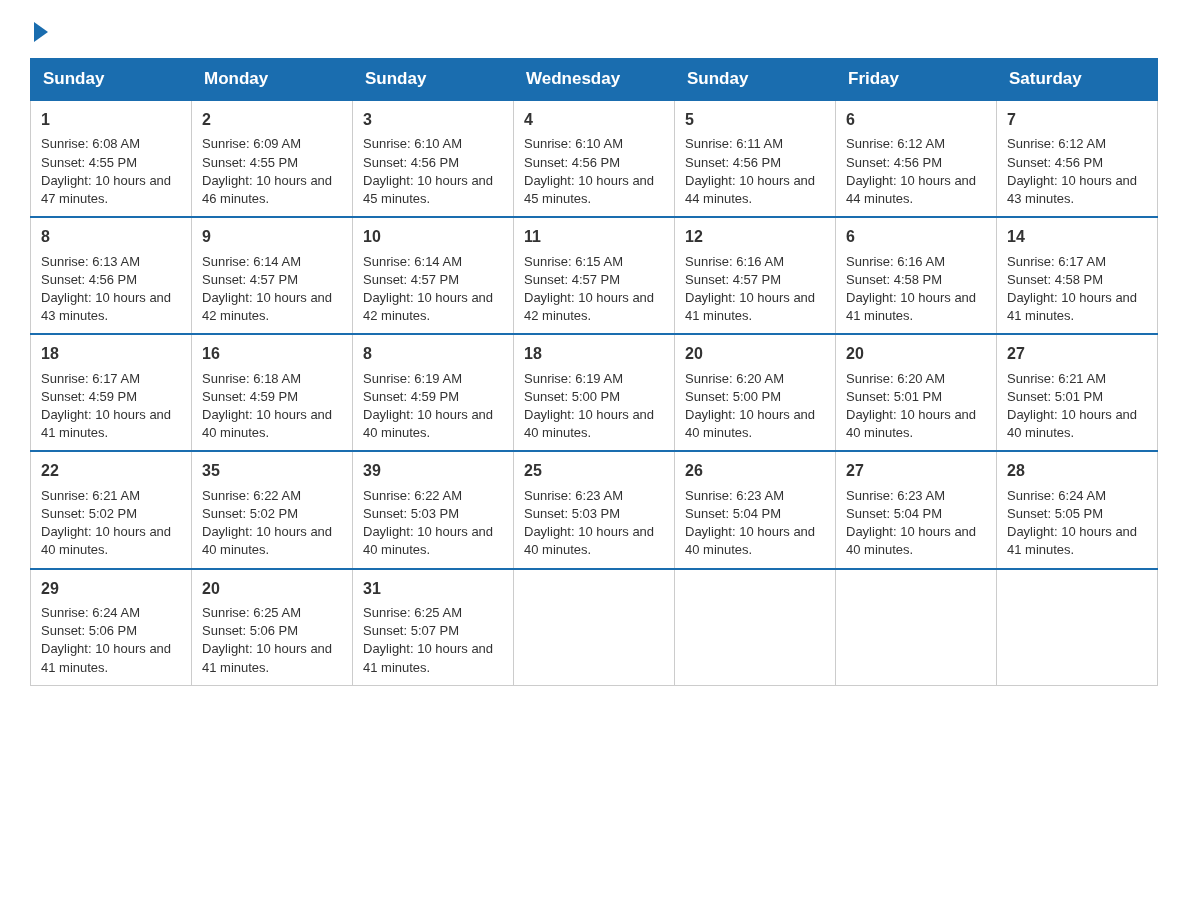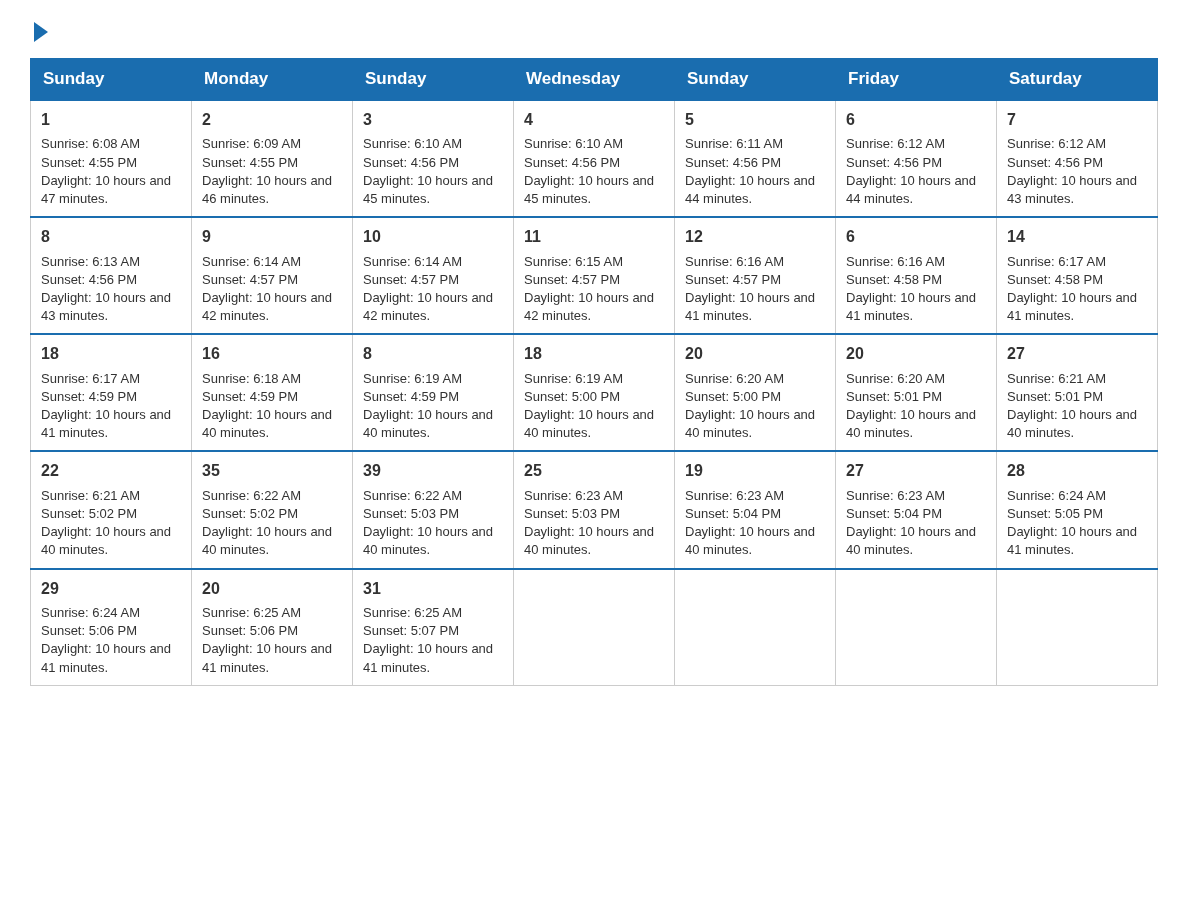--- a/index.html
+++ b/index.html
@@ -151,21 +151,21 @@
         <td><span class="day-num">18</span>Sunrise: 6:19 AM<br>Sunset: 5:00 PM<br>Daylight: 10 hours and 40 minutes.</td>
         <td><span class="day-num">20</span>Sunrise: 6:20 AM<br>Sunset: 5:00 PM<br>Daylight: 10 hours and 40 minutes.</td>
         <td><span class="day-num">20</span>Sunrise: 6:20 AM<br>Sunset: 5:01 PM<br>Daylight: 10 hours and 40 minutes.</td>
         <td><span class="day-num">27</span>Sunrise: 6:21 AM<br>Sunset: 5:01 PM<br>Daylight: 10 hours and 40 minutes.</td>
       </tr>
       <tr>
         <td><span class="day-num">22</span>Sunrise: 6:21 AM<br>Sunset: 5:02 PM<br>Daylight: 10 hours and 40 minutes.</td>
         <td><span class="day-num">35</span>Sunrise: 6:22 AM<br>Sunset: 5:02 PM<br>Daylight: 10 hours and 40 minutes.</td>
         <td><span class="day-num">39</span>Sunrise: 6:22 AM<br>Sunset: 5:03 PM<br>Daylight: 10 hours and 40 minutes.</td>
         <td><span class="day-num">25</span>Sunrise: 6:23 AM<br>Sunset: 5:03 PM<br>Daylight: 10 hours and 40 minutes.</td>
-        <td><span class="day-num">19</span>Sunrise: 6:23 AM<br>Sunset: 5:04 PM<br>Daylight: 10 hours and 40 minutes.</td>
+        <td><span class="day-num">26</span>Sunrise: 6:23 AM<br>Sunset: 5:04 PM<br>Daylight: 10 hours and 40 minutes.</td>
         <td><span class="day-num">27</span>Sunrise: 6:23 AM<br>Sunset: 5:04 PM<br>Daylight: 10 hours and 40 minutes.</td>
         <td><span class="day-num">28</span>Sunrise: 6:24 AM<br>Sunset: 5:05 PM<br>Daylight: 10 hours and 41 minutes.</td>
       </tr>
       <tr>
         <td><span class="day-num">29</span>Sunrise: 6:24 AM<br>Sunset: 5:06 PM<br>Daylight: 10 hours and 41 minutes.</td>
         <td><span class="day-num">20</span>Sunrise: 6:25 AM<br>Sunset: 5:06 PM<br>Daylight: 10 hours and 41 minutes.</td>
         <td><span class="day-num">31</span>Sunrise: 6:25 AM<br>Sunset: 5:07 PM<br>Daylight: 10 hours and 41 minutes.</td>
         <td class="empty"></td>
         <td class="empty"></td>
         <td class="empty"></td>

